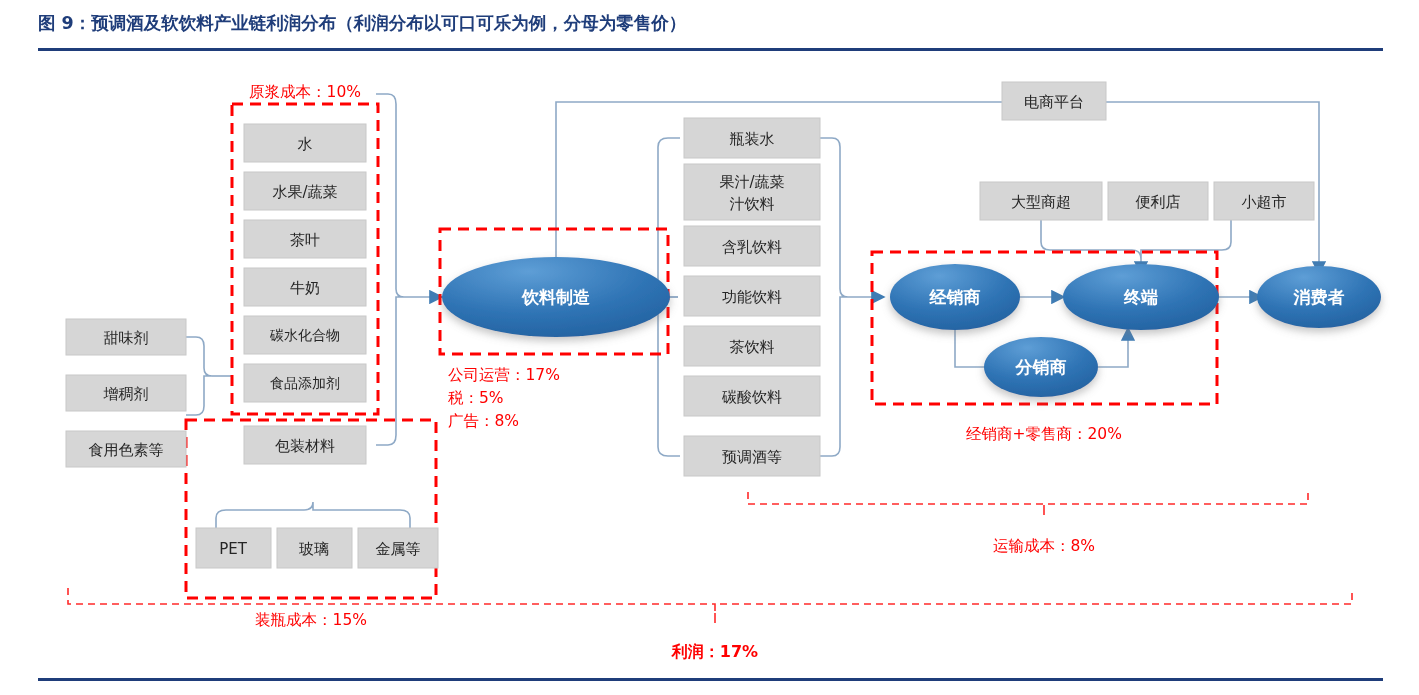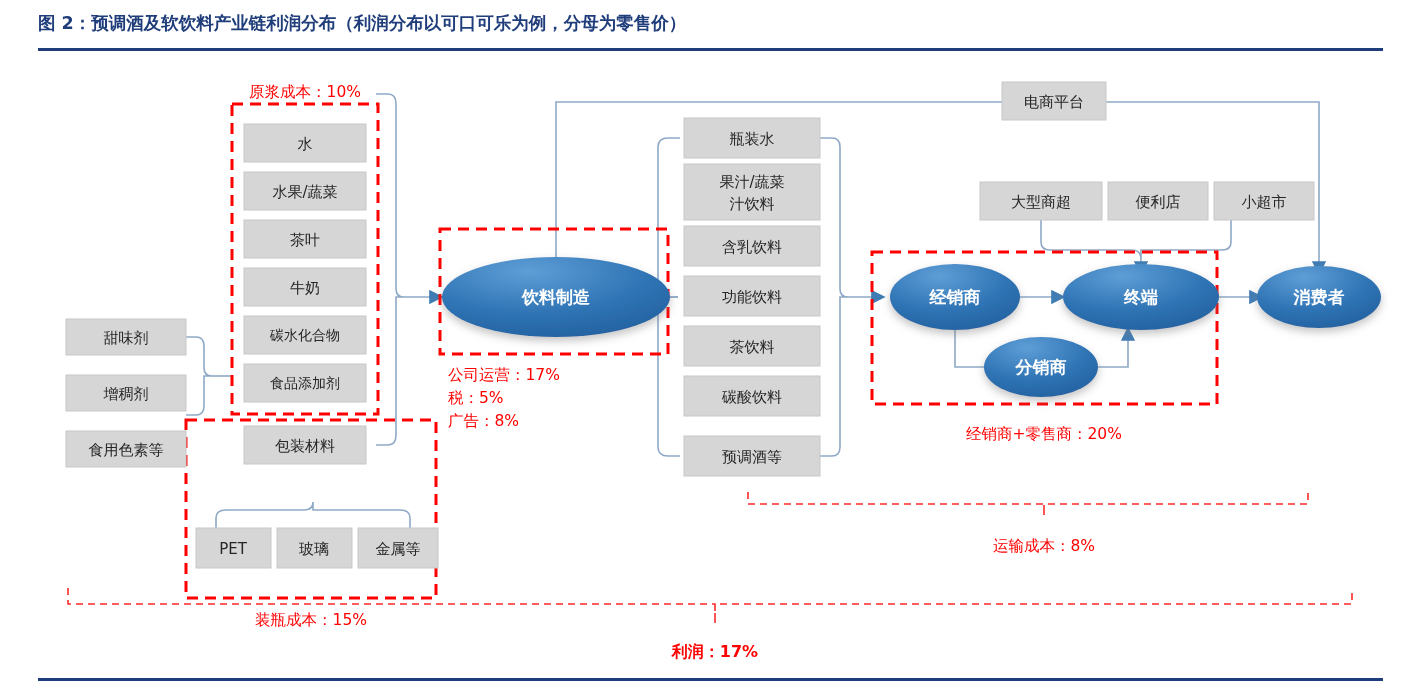--- a/index.html
+++ b/index.html
@@ -53,21 +53,21 @@
   .conn{fill:none;stroke:#8ea9c6;stroke-width:1.6;}
   .dashbox{fill:none;stroke:#ff0000;stroke-width:3;stroke-dasharray:11 7;}
   .dashbrace{fill:none;stroke:#ff2a2a;stroke-width:1.6;stroke-dasharray:7 5;}
 </style>
 </head>
 <body>
 
 <div id="page">
 
   <div class="title-bar">
-    <div class="title-text">图 2：预调酒及软饮料产业链利润分布（利润分布以可口可乐为例，分母为零售价）</div>
+    <div class="title-text">图 9：预调酒及软饮料产业链利润分布（利润分布以可口可乐为例，分母为零售价）</div>
   </div>
   <div class="title-rule"></div>
 
   <svg id="diagram" viewBox="0 0 1419 626">
     <defs>
       <linearGradient id="gblue" x1="0" y1="0" x2="0.25" y2="1">
         <stop offset="0%" stop-color="#6ba3d8"></stop>
         <stop offset="45%" stop-color="#2f74b5"></stop>
         <stop offset="100%" stop-color="#1f5c9a"></stop>
       </linearGradient>

